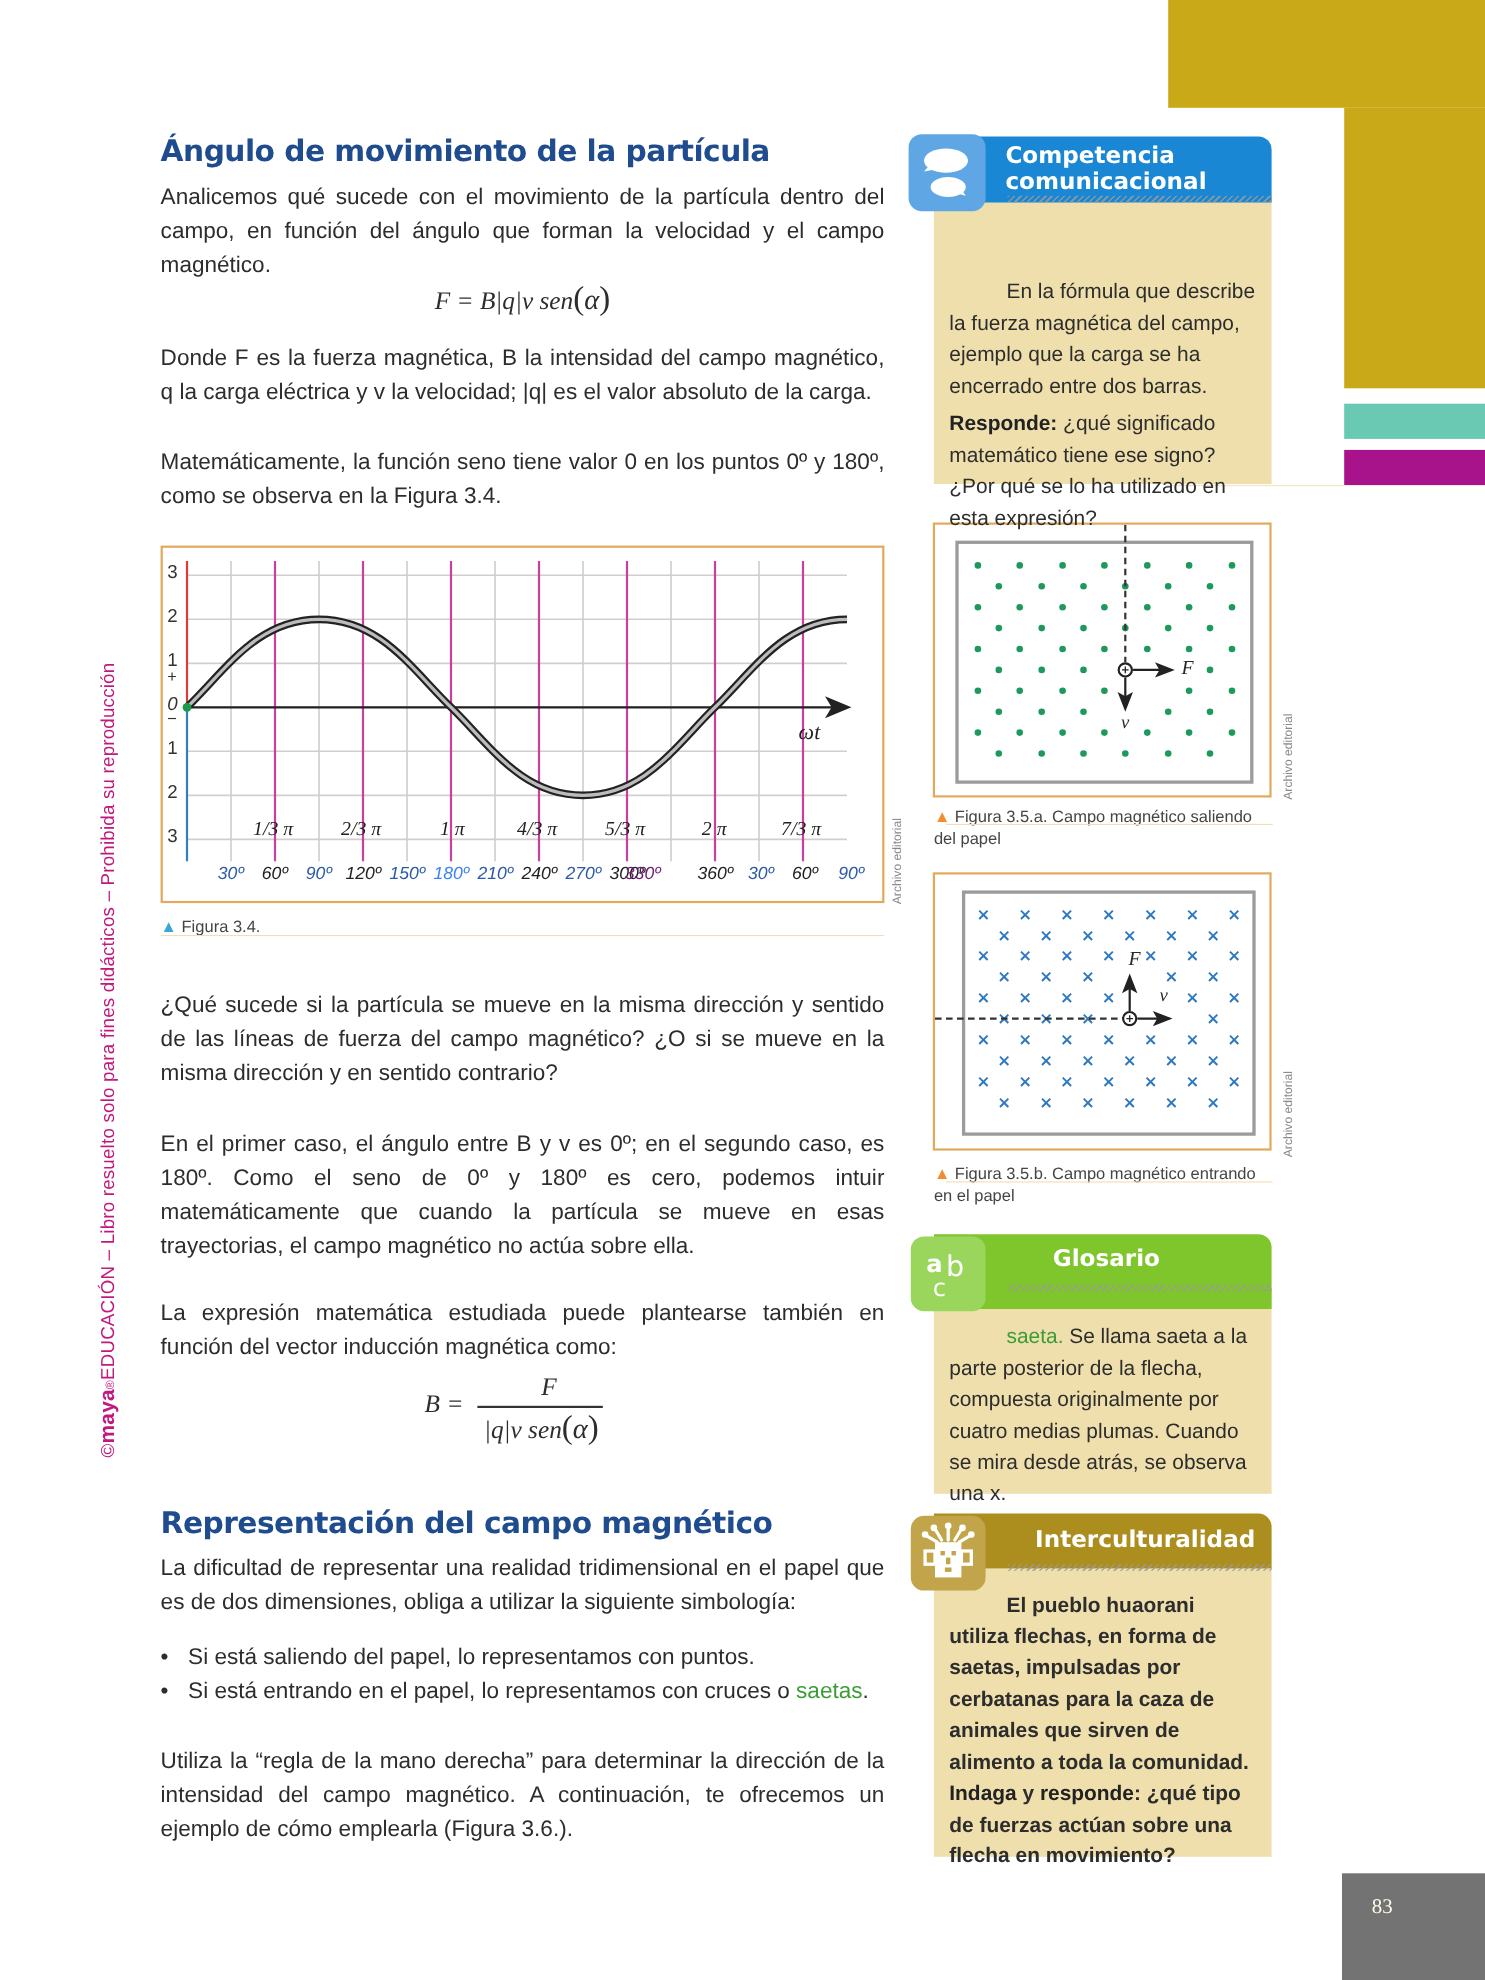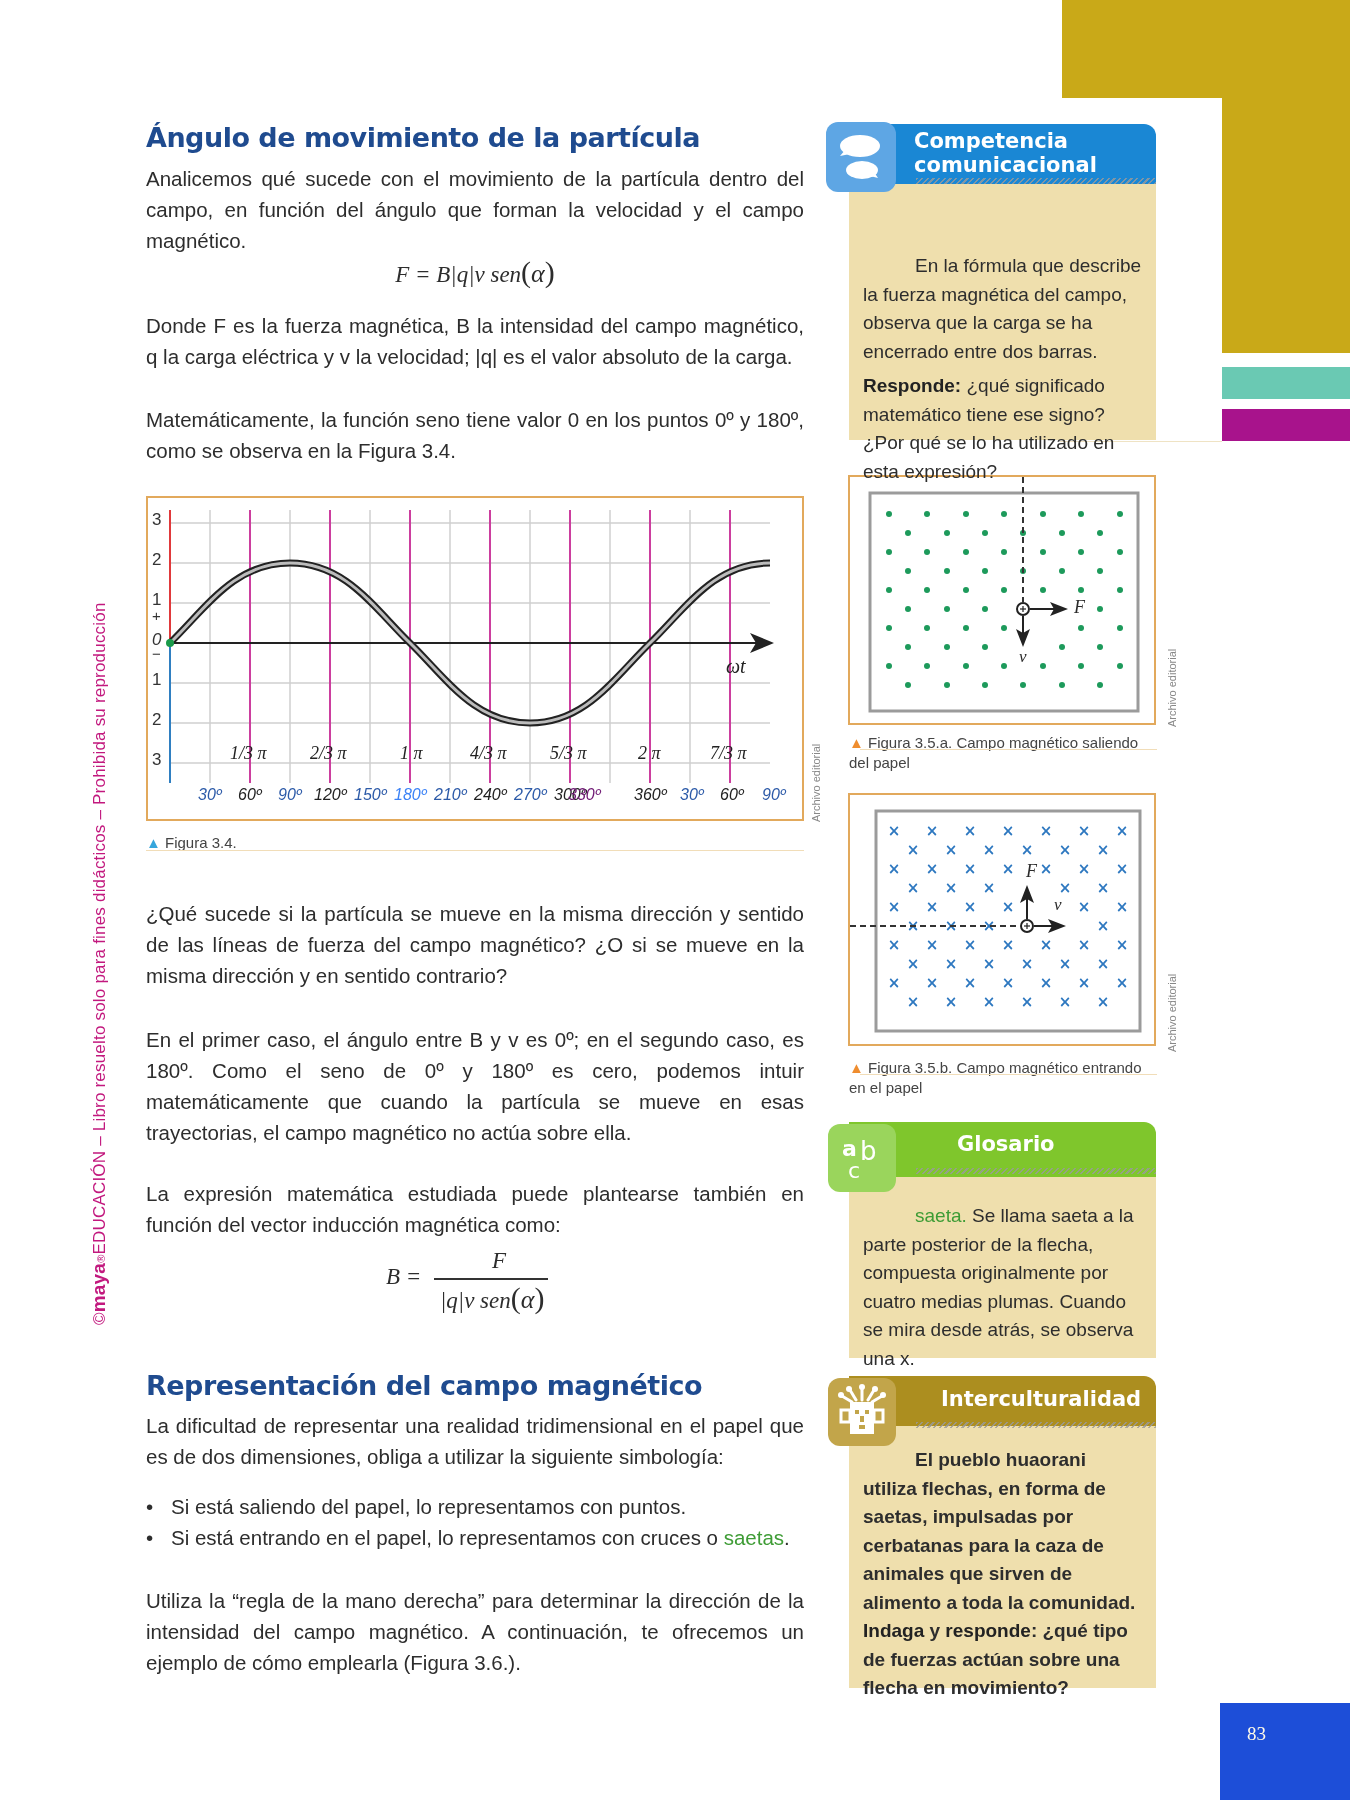--- a/index.html
+++ b/index.html
@@ -5,21 +5,21 @@
   * { box-sizing: border-box; margin: 0; padding: 0; }
   html, body { width: 1350px; height: 1800px; background: #ffffff; overflow: hidden; }
   body { position: relative; font-family: "Liberation Sans", sans-serif; color: #2a2a2a; }
 
   .deco-gold-top { position: absolute; left: 1062px; top: 0; width: 288px; height: 98px; background: #c9a918; }
   .deco-gold-right { position: absolute; left: 1222px; top: 98px; width: 128px; height: 255px; background: #c9a918; }
   .deco-teal { position: absolute; left: 1222px; top: 367px; width: 128px; height: 32px; background: #6ac9b3; }
   .deco-magenta { position: absolute; left: 1222px; top: 409px; width: 128px; height: 32px; background: #a8138c; }
   .deco-rule { position: absolute; left: 1060px; top: 441px; width: 162px; height: 1px; background: #efe3c4; }
 
-  .page-number-box { position: absolute; left: 1220px; top: 1703px; width: 130px; height: 97px; background: #1d4ed8; }
+  .page-number-box { position: absolute; left: 1220px; top: 1703px; width: 130px; height: 97px; background: #737373; }
   .page-number { position: absolute; left: 27px; top: 20px; color: #fffbe8; font-family: "Liberation Serif", serif; font-size: 19px; }
 
   .vertical-credit { position: absolute; left: 88px; top: 1325px; transform-origin: 0 0; transform: rotate(-90deg);
     white-space: nowrap; color: #c2187e; font-size: 17px; letter-spacing: 0.2px; }
   .vertical-credit .brand { font-weight: bold; font-size: 19px; }
   .h1 { color: #1f4b8f; font-weight: bold; font-size: 27px; line-height: 34px; font-family: "DejaVu Sans", sans-serif; letter-spacing: -0.5px; }
   .p { font-size: 20.5px; line-height: 31px; text-align: justify; color: #2d2d2d; }
   .formula { text-align: center; font-family: "Liberation Serif", serif; font-style: italic; font-size: 23px; color: #2d2d2d; }
   .formula .paren { font-size: 30px; font-style: normal; }
 
@@ -336,21 +336,21 @@
 </div>
 <div class="archivo" style="left:1166px; top:1052px;">Archivo editorial</div>
 <div class="abs caption" style="left:849px; top:1058px; width:308px; line-height:20px;">
   <span class="tri-orange">▲</span>
   <span>Figura 3.5.b. Campo magnético entrando en el papel</span>
 </div>
 <div class="abs caption-rule" style="left:860px; top:1074px; width:297px;"></div>
 
 <div class="side-box" style="left:826px; top:122px; width:330px; height:318px;">
   <div class="side-body" style="left:23px; top:56px; width:307px; height:262px; padding:74px 14px 0 14px;">
-    <p style="text-indent:52px;">En la fórmula que describe la fuerza magnética del campo, observa que la carga se ha encerrado entre dos barras.</p>
+    <p style="text-indent:52px;">En la fórmula que describe la fuerza magnética del campo, ejemplo que la carga se ha encerrado entre dos barras.</p>
     <p style="margin-top:6px;"><b class="dark">Responde:</b><span> ¿qué significado matemático tiene ese signo? ¿Por qué se lo ha utilizado en esta expresión?</span></p>
   </div>
   <div class="side-header" style="left:23px; top:2px; width:307px; height:60px; background:#1a87d4; padding:5px 0 0 65px; font-size:21px; line-height:24px;">
     <div>Competencia</div>
     <div>comunicacional</div>
   </div>
   <div class="hatch" style="left:90px; top:56px; width:240px;"></div>
   <div class="side-icon" style="left:0; top:0; width:70px; height:70px; background:#5ea6e4;">
     <svg width="70" height="70" viewBox="0 0 70 70">
       <ellipse cx="34" cy="24" rx="20" ry="11" fill="#fff"></ellipse>
@@ -358,21 +358,21 @@
       <ellipse cx="36" cy="48" rx="16" ry="9" fill="#fff"></ellipse>
       <polygon points="52,56 48,50 44,54" fill="#fff"></polygon>
     </svg>
   </div>
 </div>
 
 <div class="side-box" style="left:826px; top:1122px; width:330px; height:236px;">
   <div class="side-body" style="left:23px; top:50px; width:307px; height:186px; padding:30px 18px 0 14px;">
     <p style="text-indent:52px;"><span class="green">saeta.</span><span> Se llama saeta a la parte posterior de la flecha, compuesta originalmente por cuatro medias plumas. Cuando se mira desde atrás, se observa una x.</span></p>
   </div>
-  <div class="side-header" style="left:23px; top:0; width:307px; height:55px; background:#7fc62c; padding:10px 0 0 108px; font-size:21px;">
+  <div class="side-header" style="left:23px; top:0; width:307px; height:68px; background:#7fc62c; padding:10px 0 0 108px; font-size:21px;">
     <span>Glosario</span>
   </div>
   <div class="hatch" style="left:90px; top:46px; width:240px;"></div>
   <div class="side-icon" style="left:2px; top:2px; width:68px; height:68px; background:#9ad55c;">
     <svg width="68" height="68" viewBox="0 0 68 68">
       <text x="14" y="32" fill="#fff" font-family="DejaVu Sans, sans-serif" font-size="22" font-weight="bold">a</text>
       <text x="32" y="36" fill="#fff" font-family="DejaVu Sans, sans-serif" font-size="26">b</text>
       <text x="20" y="54" fill="#fff" font-family="DejaVu Sans, sans-serif" font-size="22">c</text>
     </svg>
   </div>

